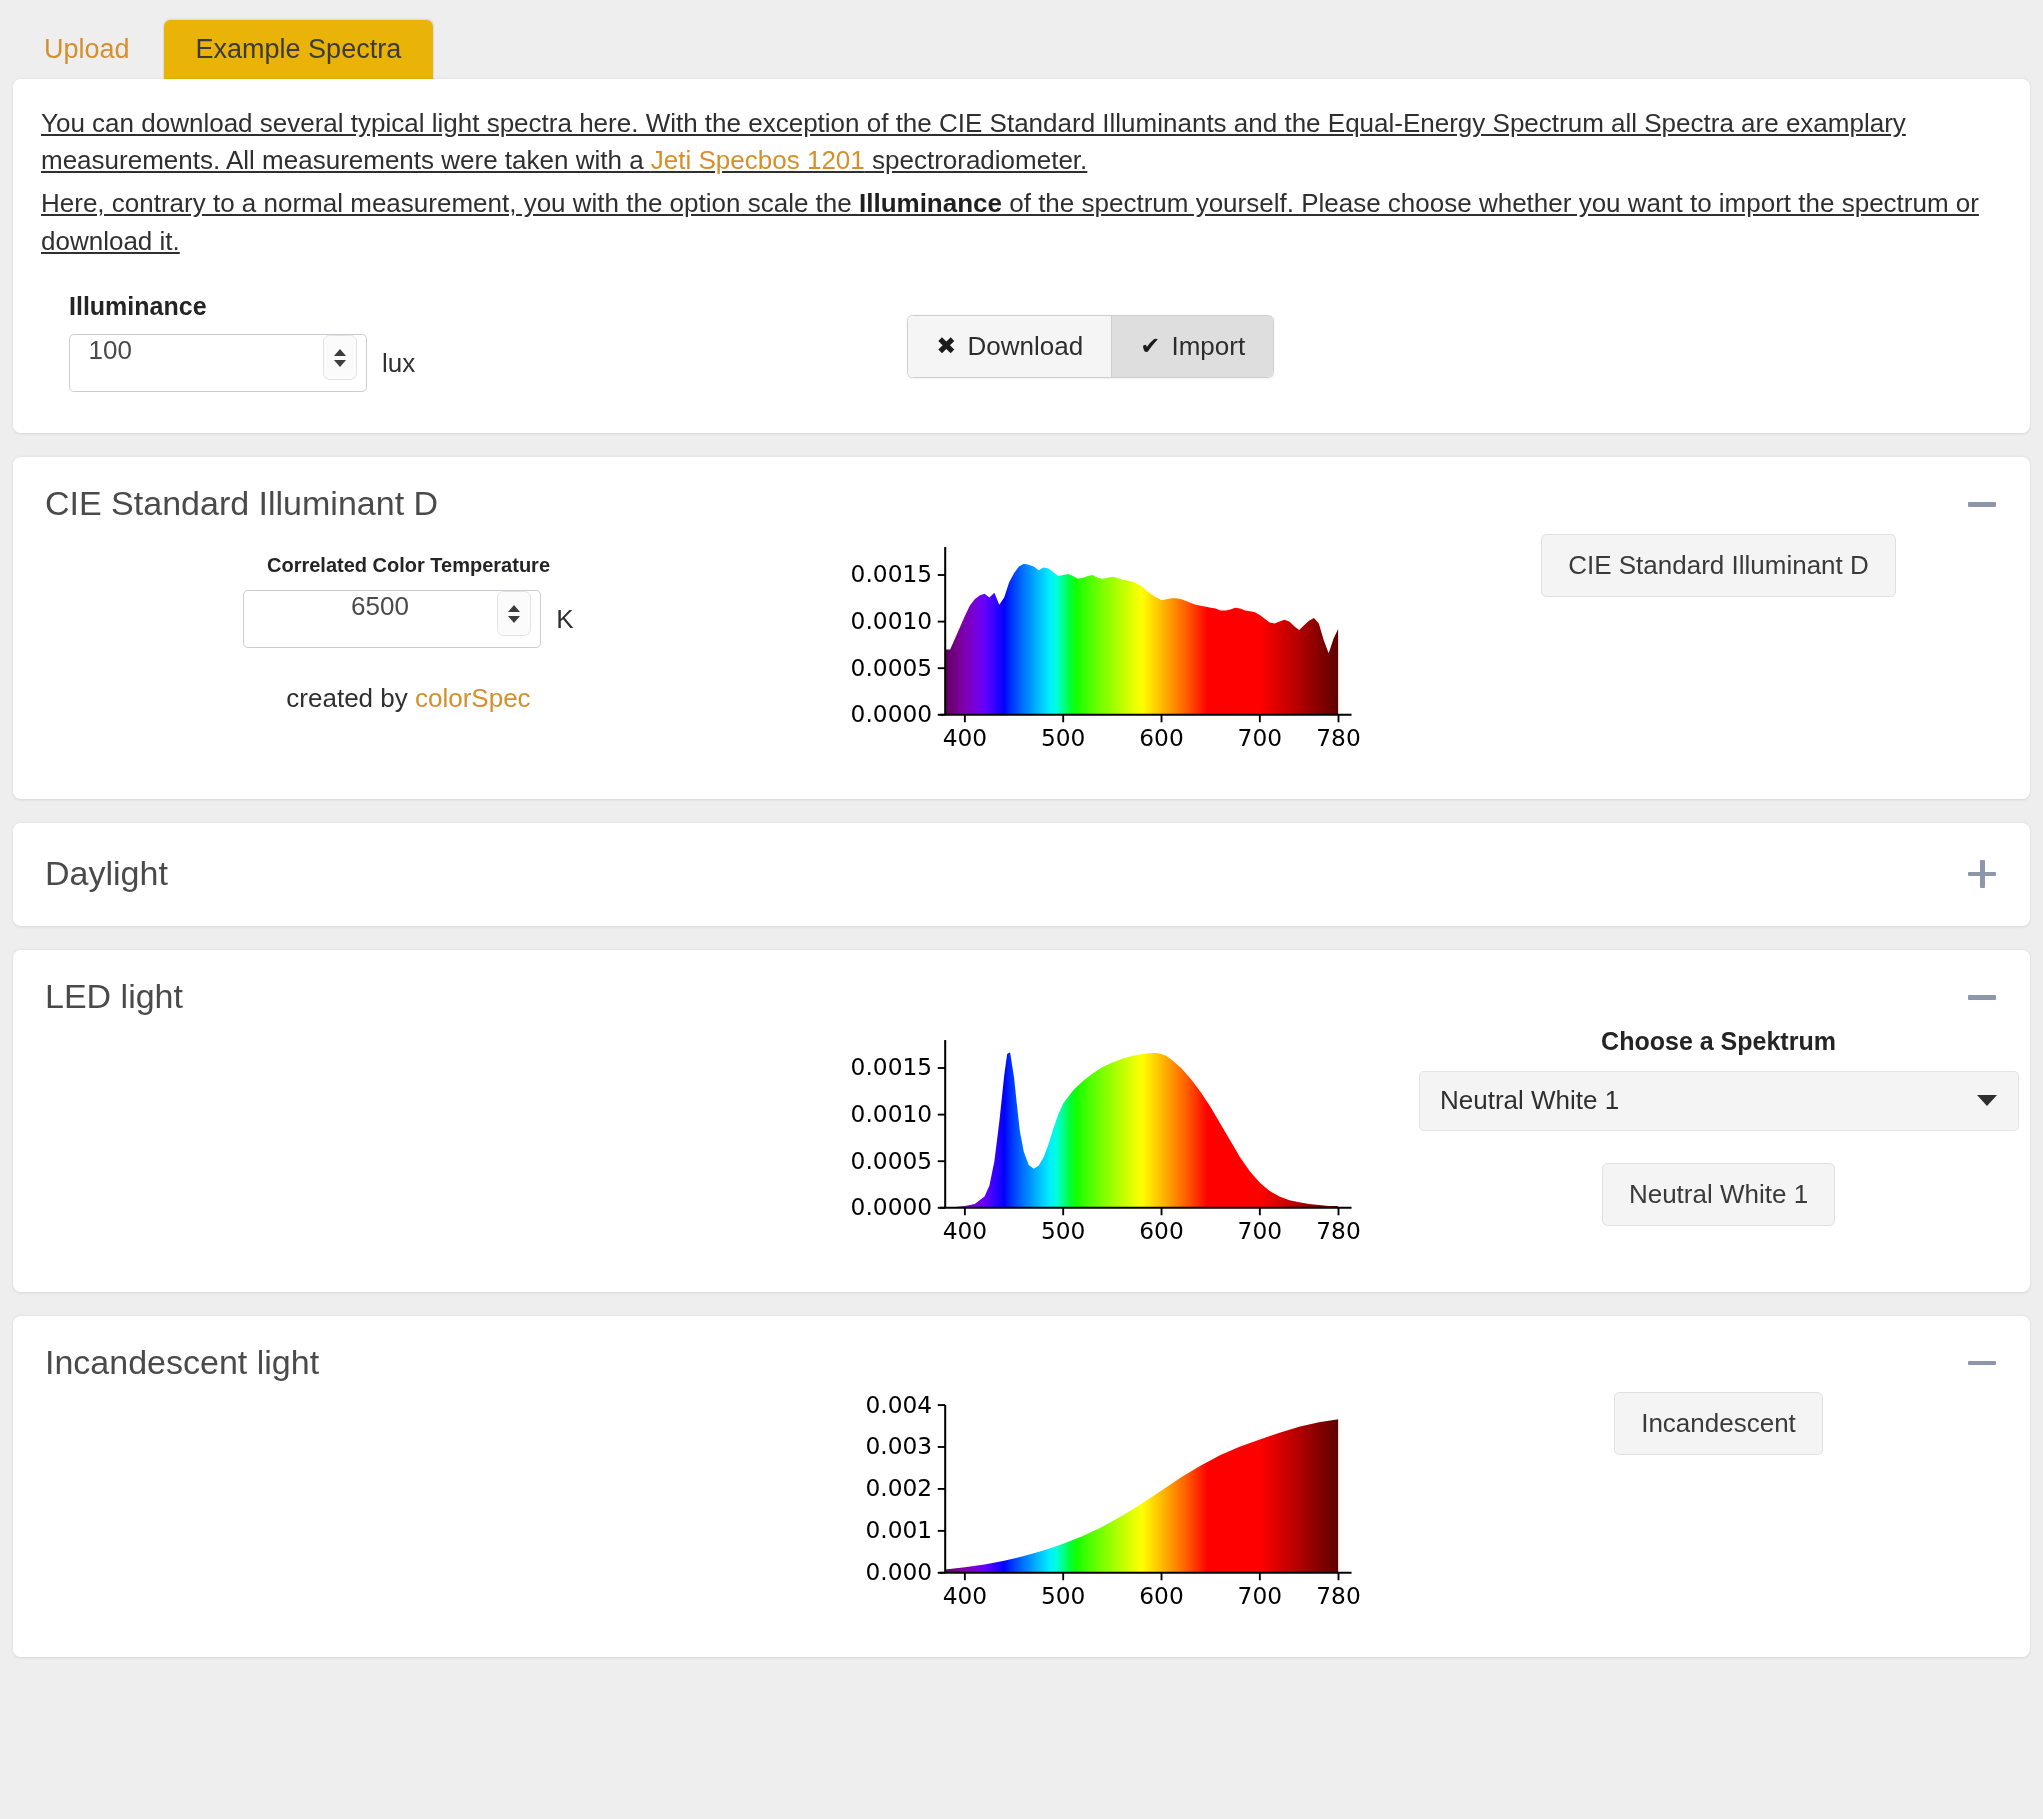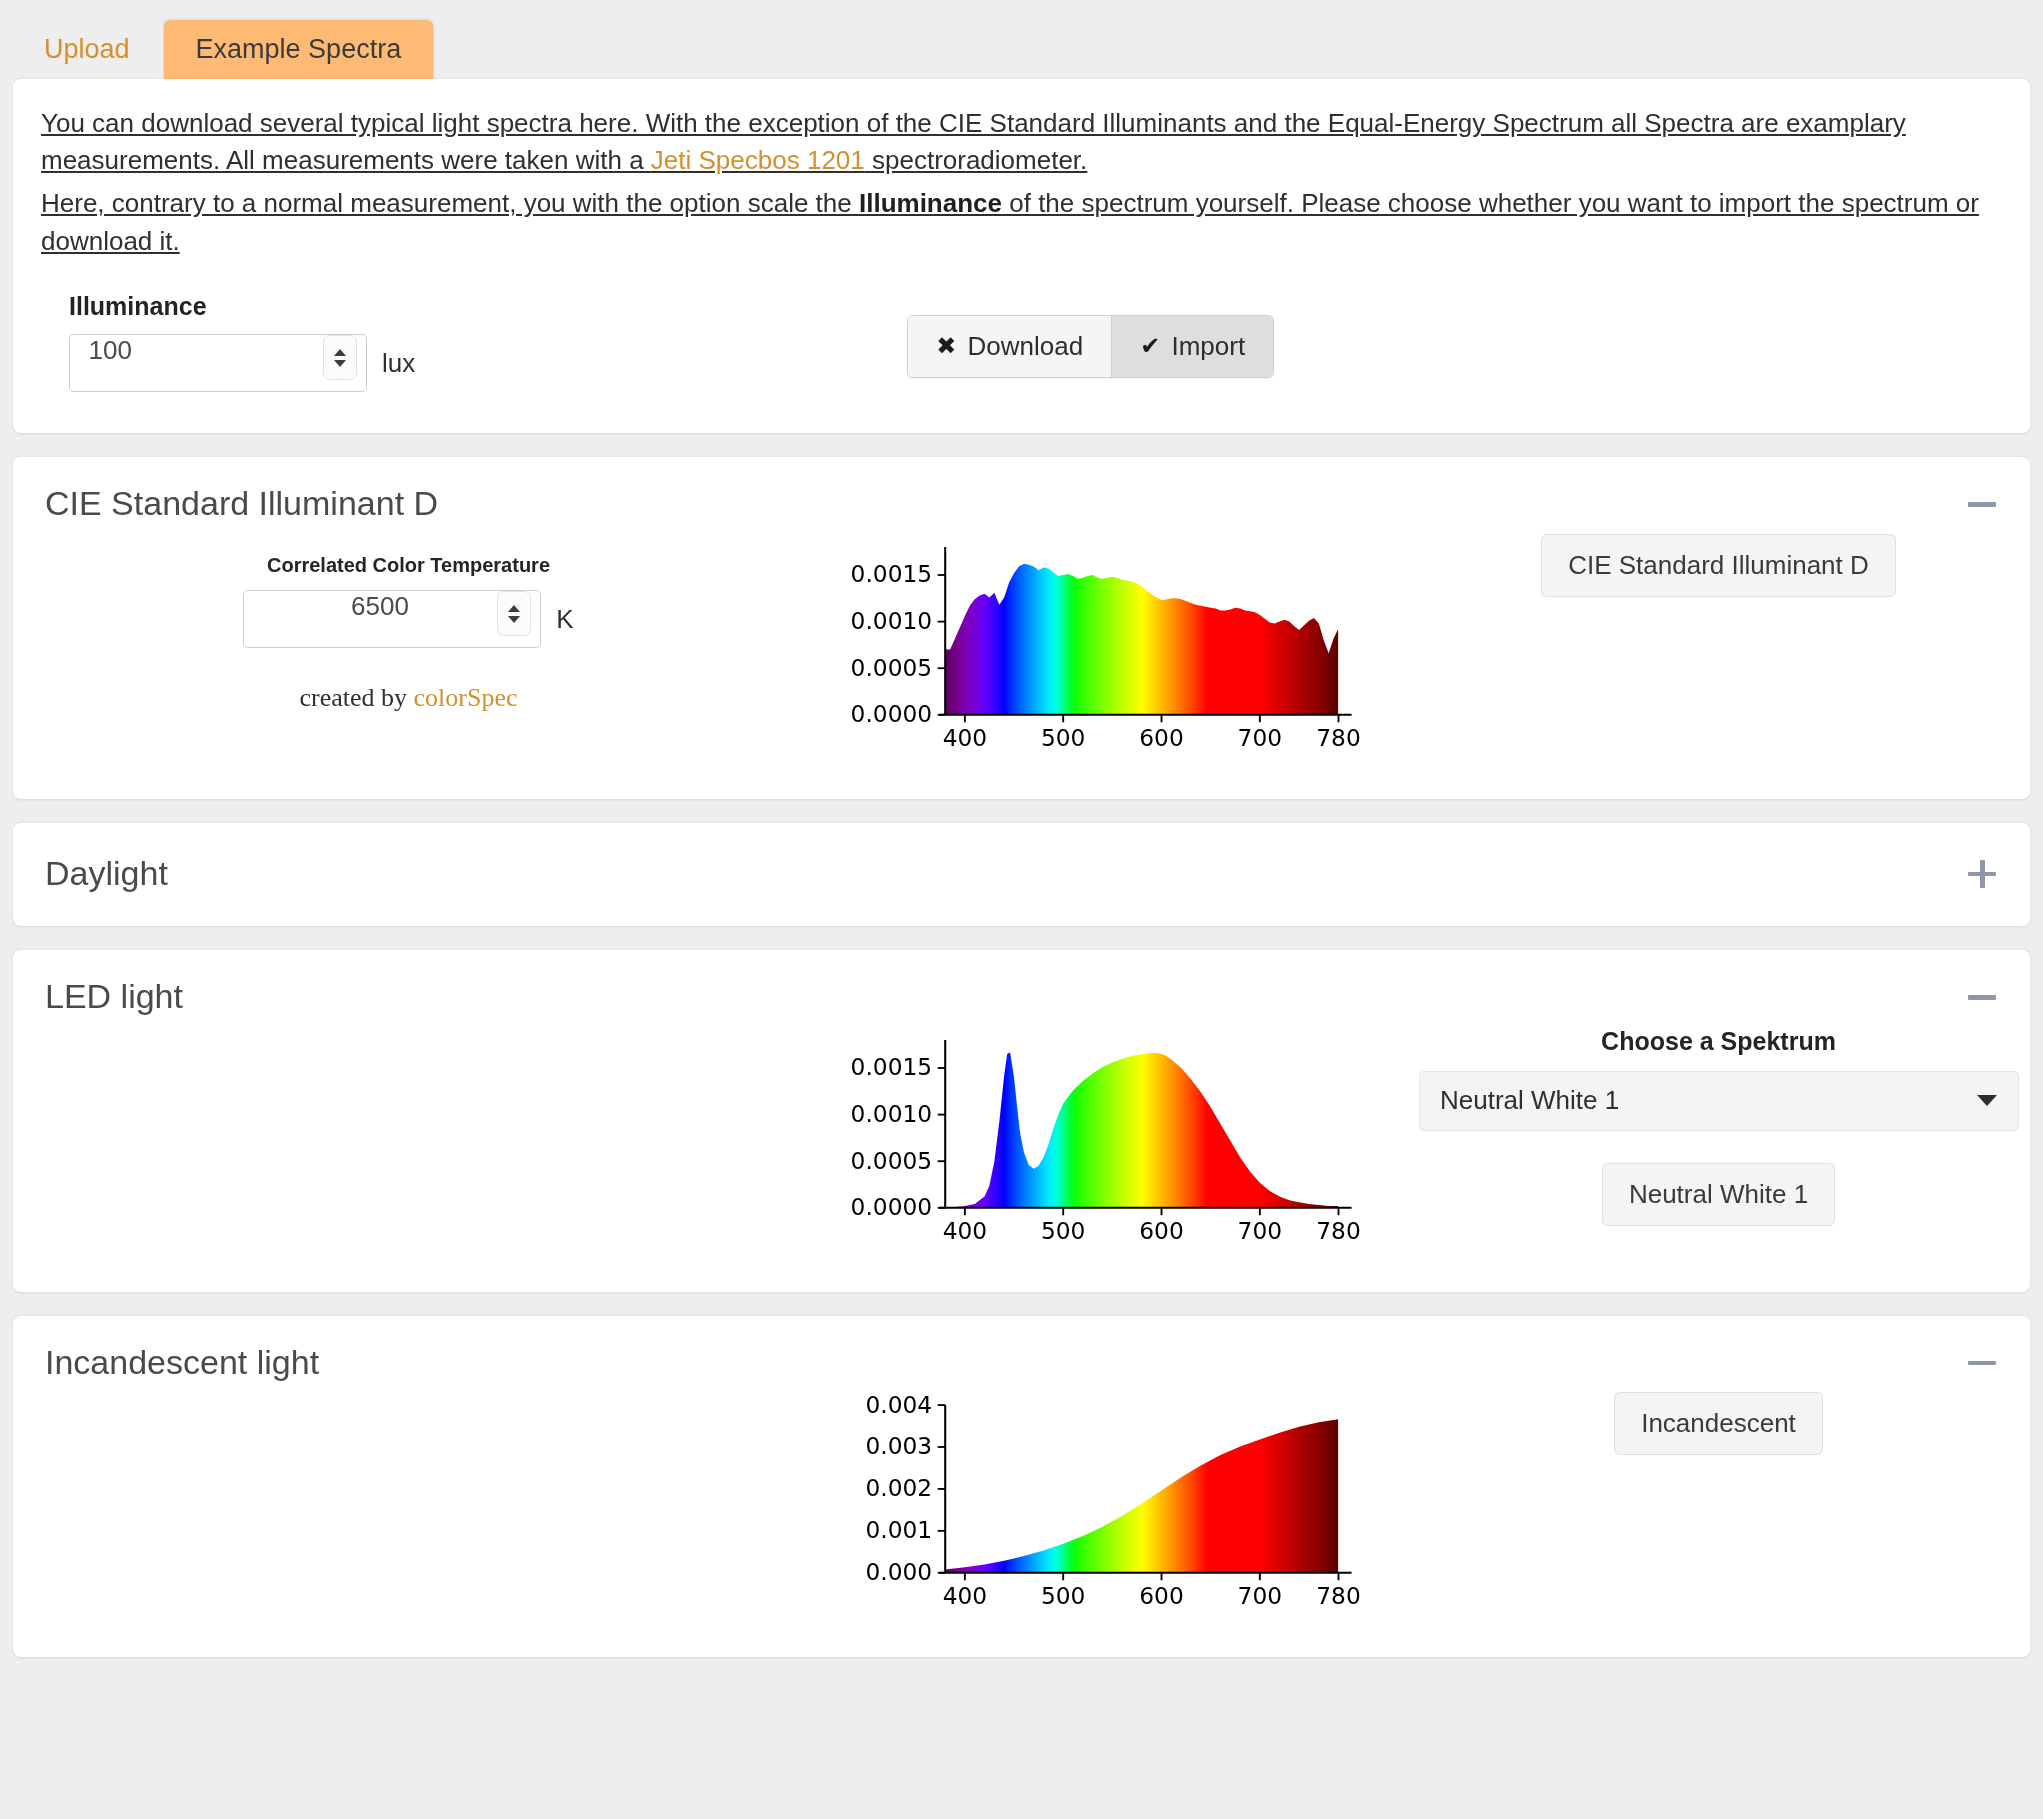--- a/index.html
+++ b/index.html
@@ -34,21 +34,21 @@
     line-height: 1.2;
     cursor: pointer;
     border: 0.9px solid transparent;
     border-bottom: none;
     border-radius: 7.5px 7.5px 0 0;
     white-space: nowrap;
     position: relative;
     top: 0.9px;
   }
   .tab.active {
-    background: #fdba74;
+    background: #eab308;
     color: #3b3b3b;
     border-color: #dddddd;
     box-shadow: 0 -0.9px 1.9px rgba(0,0,0,0.04);
   }
 
   
   .panel {
     background: #ffffff;
     border-radius: 7.5px;
     margin: 0 13px 24px 13px;
@@ -209,21 +209,20 @@
     font-weight: 700;
     color: #242424;
     margin-bottom: 13px;
   }
   .cct-row { display: flex; align-items: center; justify-content: center; }
   .created-by {
     margin-top: 35px;
     font-size: 26px;
     color: #2f2f2f;
     text-align: center;
-    font-family: Liberation Serif, serif;
   }
   .created-by .accent { color: #d4902c; }
 
   .plain-btn {
     font-size: 26px;
     color: #3a3a3a;
     background: #f4f4f4;
     border: 0.9px solid #e0e0e0;
     border-radius: 5.6px;
     padding: 15px 26px;

